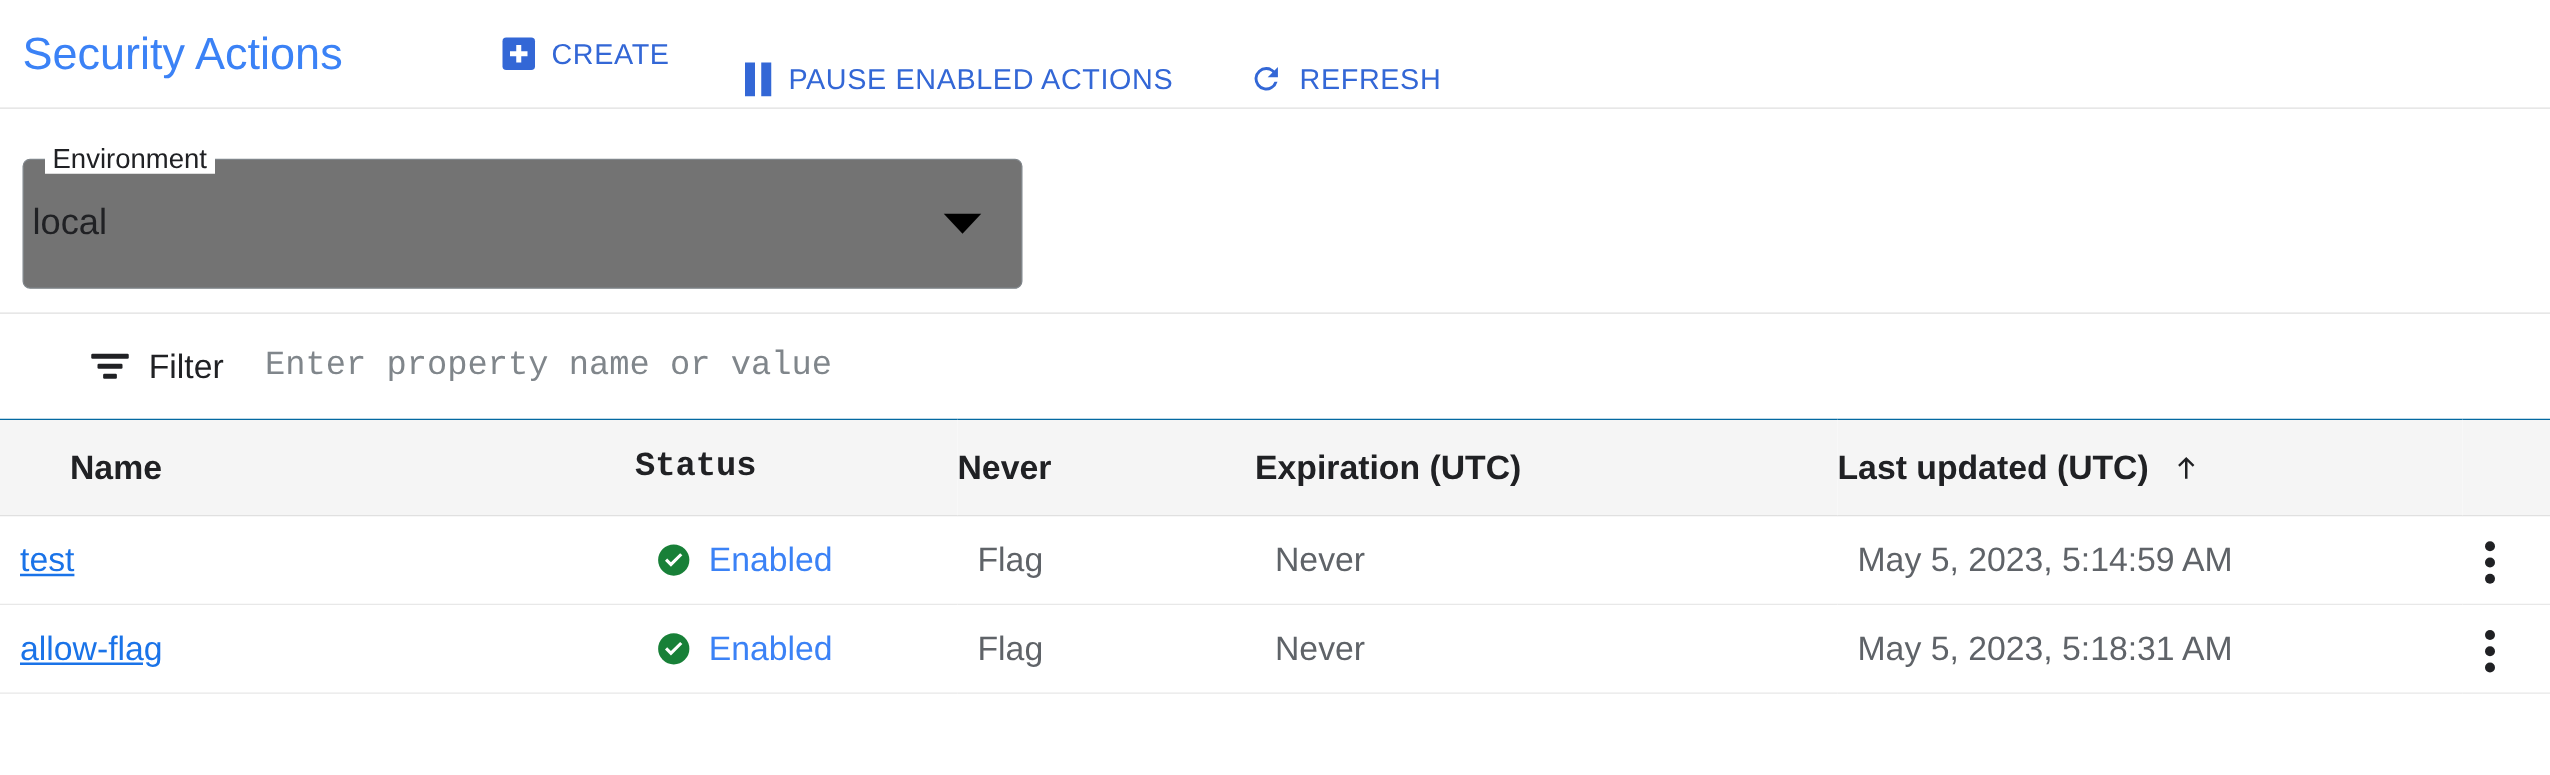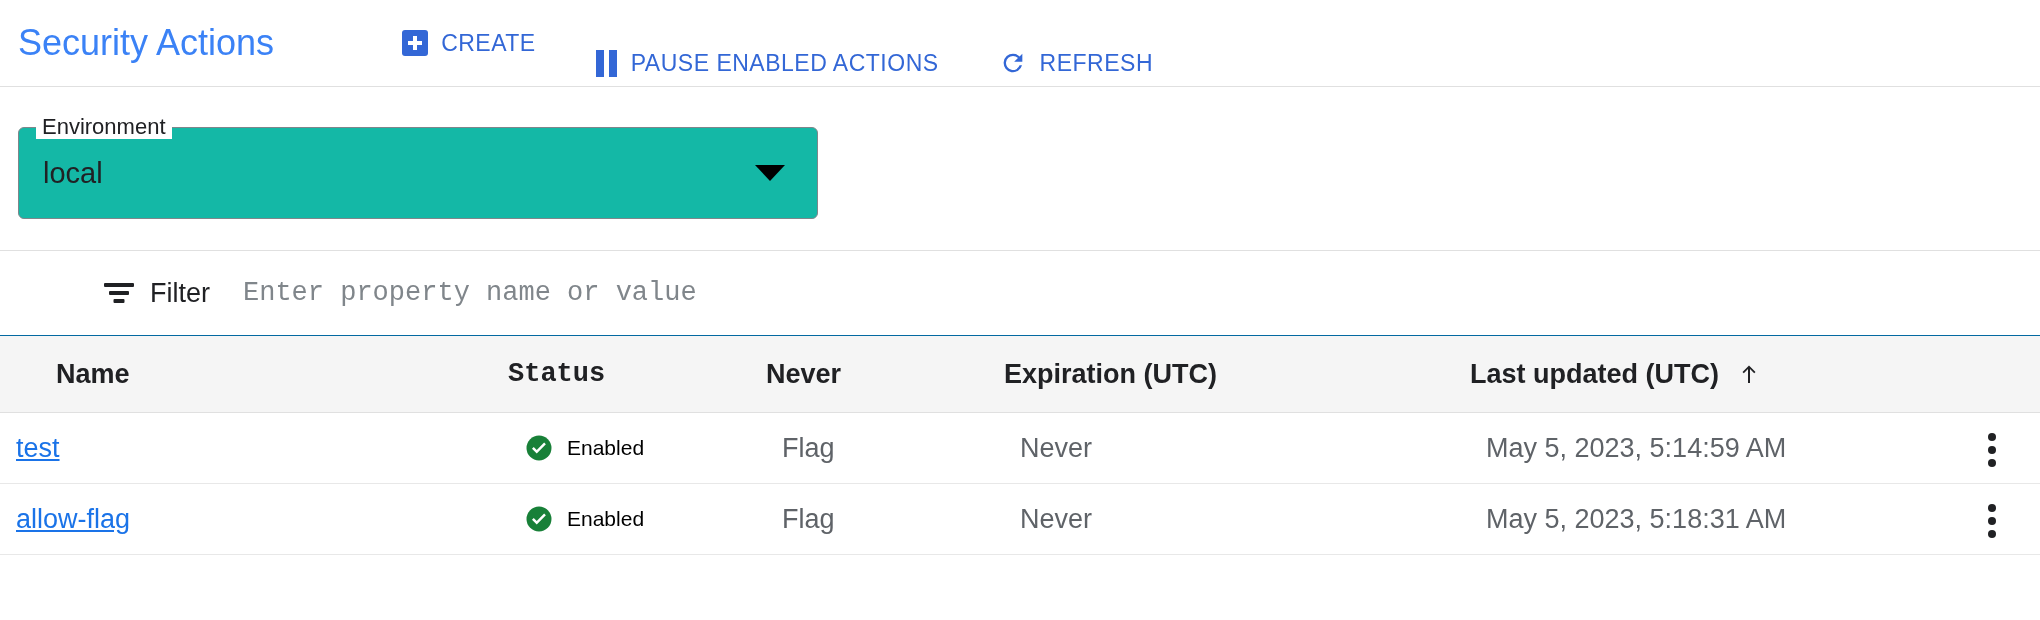--- a/index.html
+++ b/index.html
@@ -91,40 +91,40 @@
   .icon-refresh { width: 28px; height: 28px; flex: 0 0 auto; display:block; }
 
   
   .env-area {
     padding: 40px 0 0 18px;
     height: 163px;
   }
   .env-field {
     position: relative;
     width: 800px;
-    height: 92px;
+    height: 104px;
     border: 1px solid #80868b;
     border-radius: 6px;
-    background: #14b8a6;
+    background: #737373;
     cursor: pointer;
   }
   .env-legend {
     position: absolute;
     top: -13px;
     left: 17px;
     background: #ffffff;
     padding: 0 6px;
     font-size: 22px;
     font-weight: 500;
     color: #202124;
     line-height: 24px;
   }
   .env-value {
     position: absolute;
-    left: 24px;
+    left: 7px;
     top: 50%;
     transform: translateY(-50%);
     font-size: 29px;
     color: #202124;
   }
   .env-arrow {
     position: absolute;
     right: 32px;
     top: 50%;
     transform: translateY(-50%);
@@ -132,21 +132,21 @@
     border-left: 15px solid transparent;
     border-right: 15px solid transparent;
     border-top: 16px solid #000000;
   }
 
   
   .filter-bar {
     height: 85px;
     display: flex;
     align-items: center;
-    padding-left: 104px;
+    padding-left: 73px;
     border-top: 1px solid #e0e0e0;
     background: #ffffff;
   }
   .icon-filter {
     width: 30px; height: 22px;
     position: relative;
     flex: 0 0 auto;
     margin-right: 16px;
   }
   .icon-filter span {
@@ -225,21 +225,21 @@
   }
   td.cell-name { padding-left: 56px; }
   .row-link {
     color: #1a73e8;
     text-decoration: underline;
     font-size: 27px;
     cursor: pointer;
   }
   .status-cell { display: flex; align-items: center; gap: 13px; }
   .icon-check { width: 30px; height: 30px; flex: 0 0 auto; display:block; }
-  .status-text { color: #000000; font-size: 21px; }
+  .status-text { color: #3b82f6; font-size: 27px; }
 
   .icon-kebab {
     width: 8px;
     height: 34px;
     position: relative;
     cursor: pointer;
     margin-left: 2px;
   }
   .icon-kebab span {
     position: absolute;

